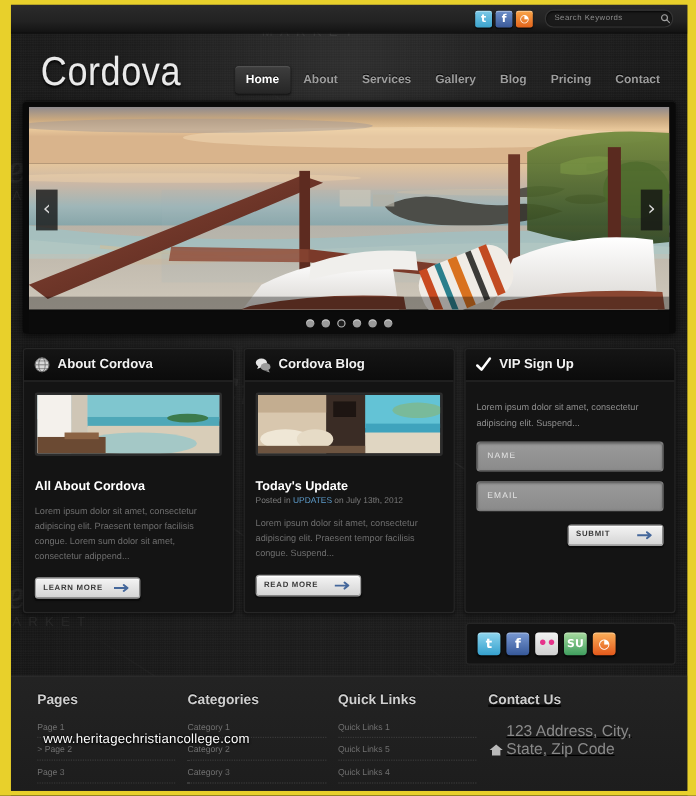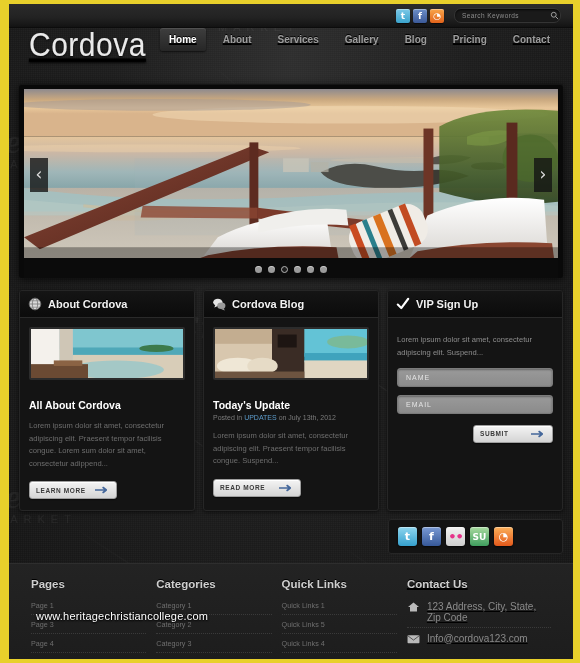--- a/index.html
+++ b/index.html
@@ -138,39 +138,38 @@
   }
   #search-input::placeholder { color: #8d8d8d; }
   #search-icon { width: 9px; height: 9px; flex: 0 0 auto; opacity: .75; }
 
   
   #header {
     position: relative;
     z-index: 10;
     height: 50px;
     display: flex;
-    align-items: flex-start;
-    padding: 0 14px 0 20px;
-    text-decoration: underline;
+    align-items: flex-end;
+    padding: 0 14px 0 25px;
   }
   #logo {
     font-family: "Liberation Sans", sans-serif;
     font-weight: 300;
     font-size: 30px;
     color: #eaeaea;
     letter-spacing: .5px;
     text-shadow: 0 1px 2px rgba(0,0,0,.9);
     -webkit-text-stroke: .2px rgba(255,255,255,.2);
     transform: scaleY(1.12);
   }
   #nav {
     margin-left: auto;
     display: flex;
     align-items: center;
-    gap: 8px;
+    gap: 2px;
   }
   .nav-item {
     font-size: 10px;
     font-weight: bold;
     color: #9d9d9d;
     padding: 6px 9px;
     border-radius: 3px;
     text-shadow: 0 -1px 0 rgba(0,0,0,.9);
     white-space: nowrap;
     cursor: pointer;
@@ -308,21 +307,21 @@
     cursor: pointer;
     box-shadow: inset 0 1px 0 #fff, 0 1px 1px rgba(0,0,0,.5);
   }
   .btn svg { width: 15px; height: 8px; }
 
   
   .vip-text { font-size: 7.6px; line-height: 1.7; color: #8d8d8d; margin-top: 7px; }
   .field {
     margin-top: 8px;
     width: 100%;
-    height: 19px;
+    height: 25px;
     border-radius: 3px;
     border: 1px solid #7b7b7b;
     background: linear-gradient(180deg, #9a9a9a 0%, #8b8b8b 100%);
     padding: 0 8px;
     color: #e9e9e9;
     font-size: 7px;
     letter-spacing: 1px;
     outline: none;
     font-family: "Liberation Sans", sans-serif;
     box-shadow: inset 0 1px 2px rgba(0,0,0,.35);
@@ -387,23 +386,23 @@
   .flink {
     font-size: 7.2px;
     color: #6f6f6f;
     padding-bottom: 4px;
     margin-bottom: 5px;
     border-bottom: 1px dotted #3a3a3a;
     cursor: pointer;
   }
   .crow {
     display: flex;
-    align-items: flex-start;
-    gap: 7px;
-    font-size: 10px;
+    align-items: flex-end;
+    gap: 2px;
+    font-size: 13px;
     color: #8a8a8a;
     padding-bottom: 4px;
     margin-bottom: 5px;
     border-bottom: 1px dotted #3a3a3a;
   }
   .crow:last-child { border-bottom: 0; }
   .cicon { width: 13px; height: 12px; flex: 0 0 auto; opacity: .85; }
 
   
   #url-stamp {
@@ -697,20 +696,21 @@
       <div class="soc-lg l-su" style="font-size:9px">SU</div>
       <div class="soc-lg l-rs">◔</div>
     </div>
   </div>
 
   <div id="footer">
 
     <div class="fcol">
       <h4>Pages</h4>
       <div class="flink">Page 1</div>
+      <div class="flink">&gt; Page 2</div>
       <div class="flink">Page 3</div>
       <div class="flink">Page 4</div>
     </div>
 
     <div class="fcol">
       <h4>Categories</h4>
       <div class="flink">Category 1</div>
       <div class="flink">Category  2</div>
       <div class="flink">Category  3</div>
       <div class="flink">Category  5</div>
@@ -727,26 +727,19 @@
       <h4>Contact Us</h4>
 
       <div class="crow">
         <svg class="cicon" viewBox="0 0 24 24">
           <path d="M12 3 L23 12 h-4 v9 h-14 v-9 h-4 z" fill="#d5d5d5"></path>
         </svg>
         <span>123 Address, City, State, Zip Code</span>
       </div>
 
 
-      <div class="crow">
-        <svg class="cicon" viewBox="0 0 24 18">
-          <rect x="1" y="2" width="22" height="15" rx="1.5" fill="#d5d5d5"></rect>
-          <path d="M1.5 3 L12 11 L22.5 3" stroke="#4a4a4a" stroke-width="1.6" fill="none"></path>
-        </svg>
-        <span>Info@cordova123.com</span>
-      </div>
     </div>
   </div>
 
  </div>
 </div>
 
 <div id="url-stamp">www.heritagechristiancollege.com</div>
 
 </body></html>

